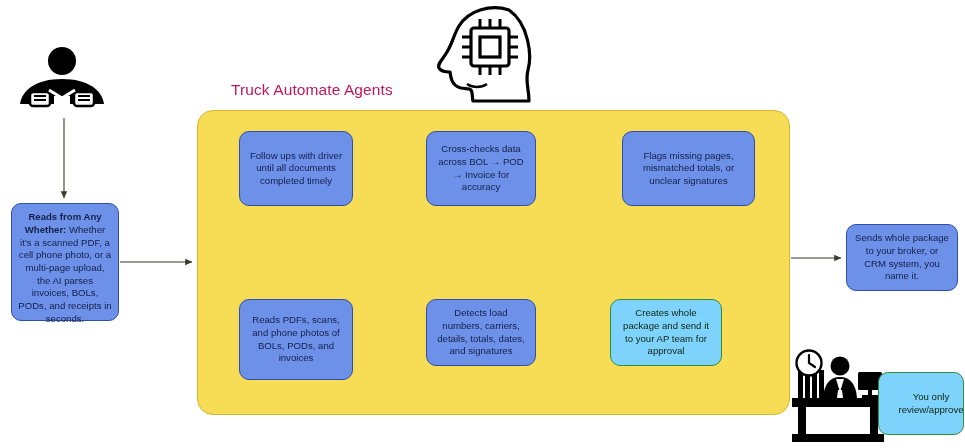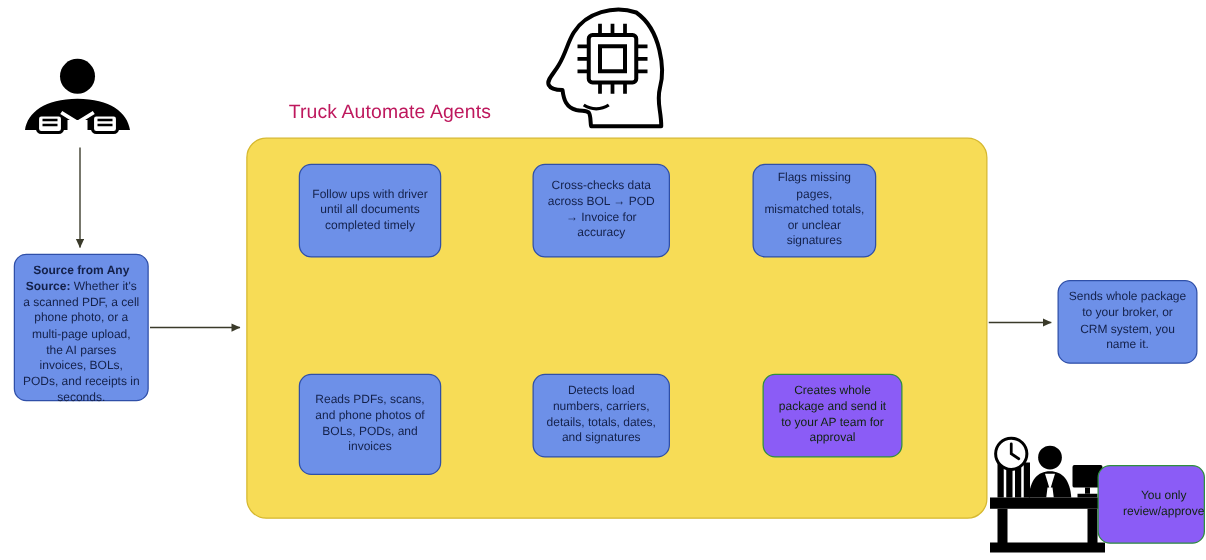--- a/index.html
+++ b/index.html
@@ -29,21 +29,21 @@
     color: #16213f;
     padding: 6px 8px;
     white-space: pre-line;
   }
   .node.blue {
     background: #6d90e8;
     border: 1.4px solid #2f4fa8;
     color: #14214a;
   }
   .node.green {
-    background: #8b5cf6;
+    background: #7dd3fc;
     border: 1.4px solid #2f8f3e;
     color: #10240f;
   }
   
   #agents-panel {
     position: absolute;
     left: 197px; top: 110px;
     width: 593px; height: 305px;
     background: #f7dc56;
     border: 1.6px solid #d6b82f;
@@ -54,21 +54,21 @@
     left: 231px; top: 81px;
     font-size: 15.5px;
     color: #be185d;
     letter-spacing: .1px;
     white-space: nowrap;
   }
   
   #node-source   { left: 11px;  top: 203px; width: 108px; height: 118px; font-size: 9.6px; padding: 4px 6px; }
   #node-followup { left: 239px; top: 131px; width: 114px; height: 75px;  font-size: 9.6px; }
   #node-cross    { left: 426px; top: 131px; width: 110px; height: 75px;  font-size: 9.6px; }
-  #node-flags    { left: 602px; top: 131px; width: 99px; height: 75px;  font-size: 9.6px; }
+  #node-flags    { left: 622px; top: 131px; width: 133px; height: 75px;  font-size: 9.6px; }
   #node-reads    { left: 239px; top: 299px; width: 114px; height: 81px;  font-size: 9.6px; }
   #node-detects  { left: 426px; top: 299px; width: 110px; height: 67px;  font-size: 9.6px; }
   #node-creates  { left: 610px; top: 299px; width: 112px; height: 67px;  font-size: 9.6px; }
   #node-sends    { left: 846px; top: 224px; width: 112px; height: 67px;  font-size: 9.6px; }
   #node-review   { left: 878px; top: 372px; width: 86px;  height: 63px;  font-size: 9.6px; padding-left: 28px; }
   .node b { font-weight: bold; }
   
   .icon-abs { position: absolute; }
   #icon-driver { left: 16px; top: 46px;  width: 92px; height: 68px; }
   #icon-ai     { left: 433px; top: 2px;  width: 110px; height: 100px; }
@@ -167,21 +167,21 @@
 
 <div class="icon-abs" id="icon-clock">
   <svg viewBox="0 0 30 30" width="30" height="30">
     <circle cx="15" cy="15" r="12.5" fill="#fff" stroke="#000" stroke-width="2.4"></circle>
     <path d="M15,7 L15,15 L21,19" fill="none" stroke="#000" stroke-width="2.2" stroke-linecap="round"></path>
   </svg>
 </div>
 
 <div class="node blue" id="node-source">
   <div>
-    <b>Source from Any Source:</b><span> Whether it's a scanned PDF, a cell phone photo, or a multi-page upload, the AI parses invoices, BOLs, PODs, and receipts in seconds.</span>
+    <b>Reads from Any Whether:</b><span> Whether it's a scanned PDF, a cell phone photo, or a multi-page upload, the AI parses invoices, BOLs, PODs, and receipts in seconds.</span>
   </div>
 </div>
 
 <div class="node blue" id="node-followup">Follow ups with driver until all documents completed timely</div>
 <div class="node blue" id="node-cross">Cross-checks data across BOL → POD → Invoice for accuracy</div>
 <div class="node blue" id="node-flags">Flags missing pages, mismatched totals, or unclear signatures</div>
 <div class="node blue" id="node-reads">Reads PDFs, scans, and phone photos of BOLs, PODs, and invoices</div>
 <div class="node blue" id="node-detects">Detects load numbers, carriers, details, totals, dates, and signatures</div>
 <div class="node green" id="node-creates">Creates whole package and send it to your AP team for approval</div>
 <div class="node blue" id="node-sends">Sends whole package to your broker, or CRM system, you name it.</div>

